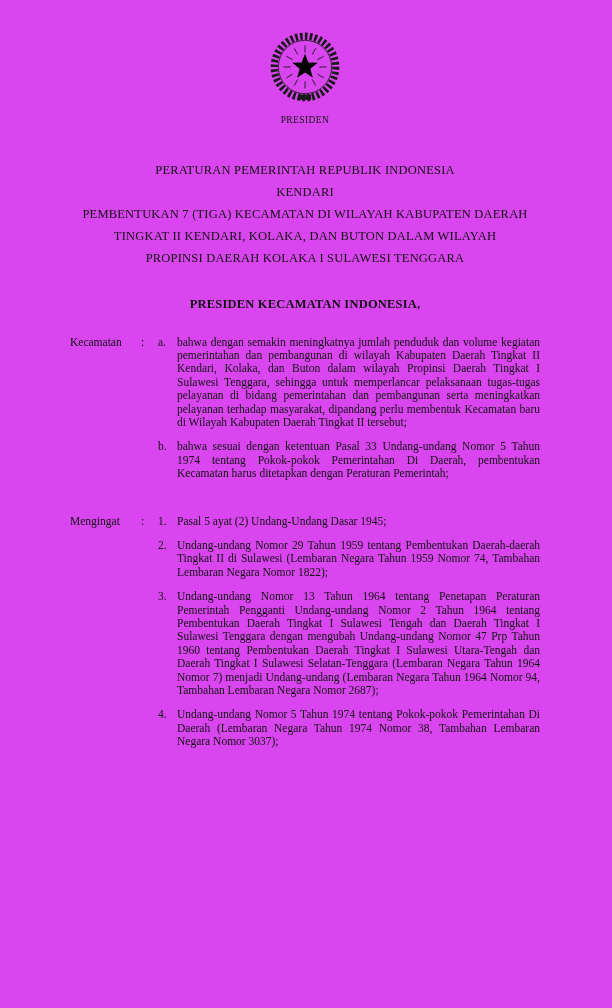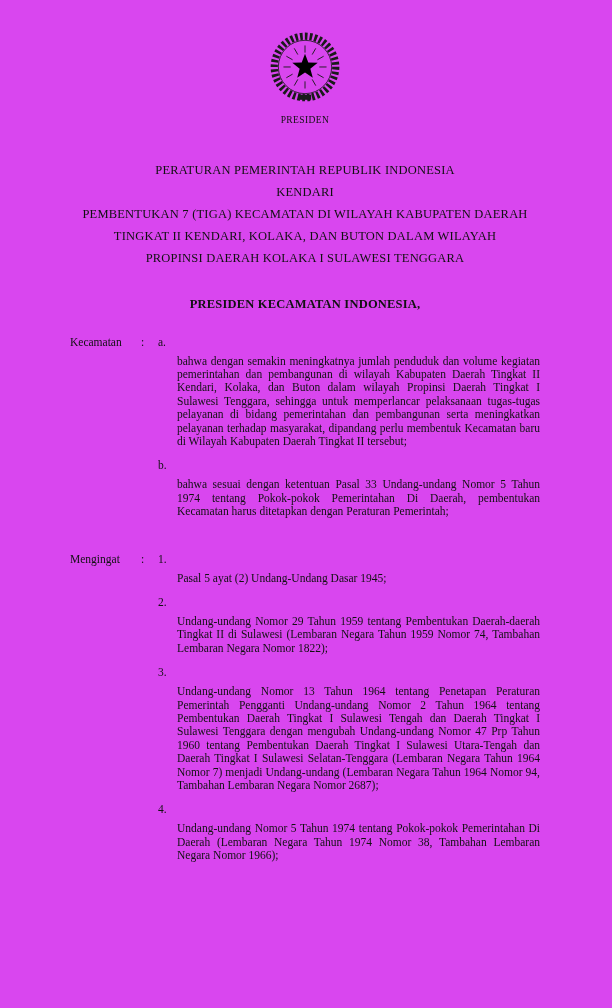--- a/index.html
+++ b/index.html
@@ -44,21 +44,21 @@
     line-height: 13.4px;
   }
   .section { display: flex; margin-bottom: 34px; }
   .section:last-child { margin-bottom: 0; }
   .section-label { width: 62px; flex-shrink: 0; }
   .section-colon { width: 26px; flex-shrink: 0; padding-left: 9px; }
   .section-items { flex: 1; }
   .item { display: flex; margin-bottom: 11px; }
   .item:last-child { margin-bottom: 0; }
   .item-marker { width: 19px; flex-shrink: 0; }
-  .item-text { flex: 1; text-align: justify; margin-top: 19px; }
+  .item-text { flex: 1; text-align: justify; }
 </style>
 </head>
 <body>
 
 <div class="page">
 
   <div class="emblem-wrap">
     <svg width="80" height="80" viewBox="0 0 78 78" aria-hidden="true">
 
       <circle cx="39" cy="38" r="30" fill="none" stroke="#1a1a1a" stroke-width="7" stroke-dasharray="2.6 2.1"></circle>
@@ -127,19 +127,19 @@
         <div class="item">
           <div class="item-marker">2.</div>
           <div class="item-text">Undang-undang Nomor 29 Tahun 1959 tentang Pembentukan Daerah-daerah Tingkat II di Sulawesi (Lembaran Negara Tahun 1959 Nomor 74, Tambahan Lembaran Negara Nomor 1822);</div>
         </div>
         <div class="item">
           <div class="item-marker">3.</div>
           <div class="item-text">Undang-undang Nomor 13 Tahun 1964 tentang Penetapan Peraturan Pemerintah Pengganti Undang-undang Nomor 2 Tahun 1964 tentang Pembentukan Daerah Tingkat I Sulawesi Tengah dan Daerah Tingkat I Sulawesi Tenggara dengan mengubah Undang-undang Nomor 47 Prp Tahun 1960 tentang Pembentukan Daerah Tingkat I Sulawesi Utara-Tengah dan Daerah Tingkat I Sulawesi Selatan-Tenggara (Lembaran Negara Tahun 1964 Nomor 7) menjadi Undang-undang (Lembaran Negara Tahun 1964 Nomor 94, Tambahan Lembaran Negara Nomor 2687);</div>
         </div>
         <div class="item">
           <div class="item-marker">4.</div>
-          <div class="item-text">Undang-undang Nomor 5 Tahun 1974 tentang Pokok-pokok Pemerintahan Di Daerah (Lembaran Negara Tahun 1974 Nomor 38, Tambahan Lembaran Negara Nomor 1966);</div>
+          <div class="item-text">Undang-undang Nomor 5 Tahun 1974 tentang Pokok-pokok Pemerintahan Di Daerah (Lembaran Negara Tahun 1974 Nomor 38, Tambahan Lembaran Negara Nomor 3037);</div>
         </div>
       </div>
     </div>
 
   </div>
 </div>
 
 </body></html>

